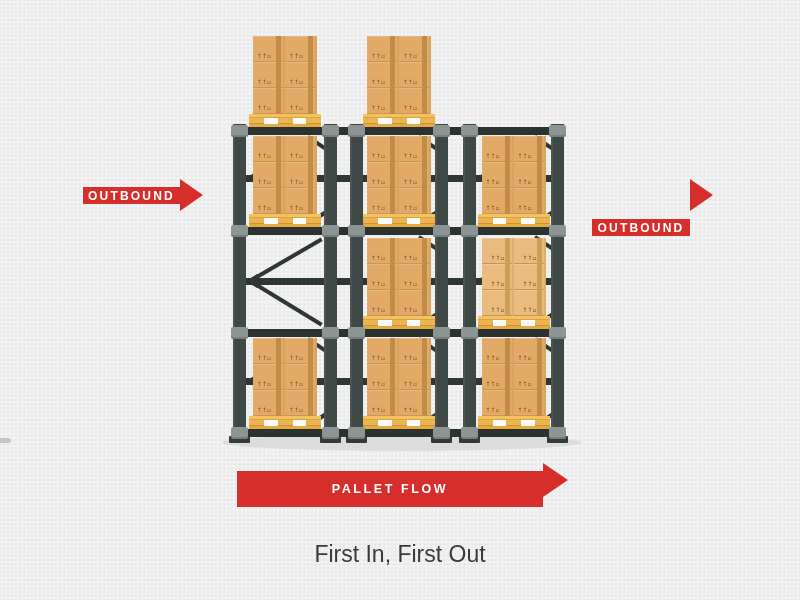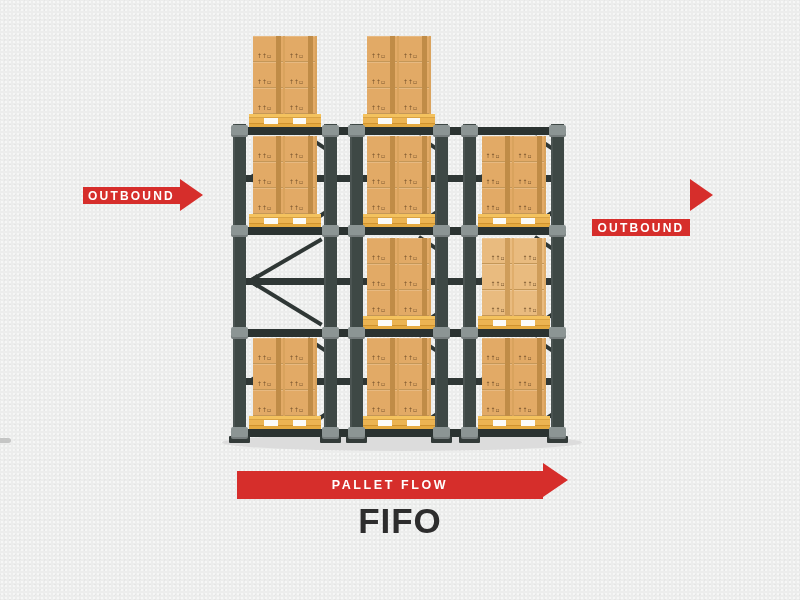--- a/index.html
+++ b/index.html
@@ -55,21 +55,21 @@
   .pbase .pbot{left:0;top:10px;width:72px;height:3px;background:#e5aa40;position:absolute;}
 
   
   .arrow-body{background:var(--red,#d62e2b);display:flex;align-items:center;justify-content:center;z-index:7;}
   .arrow-body span{position:static;color:#fff;font-weight:bold;font-size:12px;letter-spacing:2.2px;white-space:nowrap;}
   .arrow-head{width:0;height:0;z-index:7;}
   .in-body{left:83px;top:187px;width:97px;height:17px;}
   .in-head{left:180px;top:179px;border-top:16px solid transparent;border-bottom:16px solid transparent;border-left:23px solid var(--red,#d62e2b);}
   .out-body{left:592px;top:187px;width:98px;height:17px;margin-top:32px;}
   .out-head{left:690px;top:179px;border-top:16px solid transparent;border-bottom:16px solid transparent;border-left:23px solid var(--red,#d62e2b);}
-  .pf-body{left:237px;top:471px;width:306px;height:28px;}
+  .pf-body{left:237px;top:471px;width:306px;height:36px;}
   .pf-body span{font-size:12.5px;letter-spacing:2.6px;}
   .pf-head{left:543px;top:463px;border-top:17px solid transparent;border-bottom:17px solid transparent;border-left:25px solid var(--red,#d62e2b);}
 
   
   .title{left:0;right:0;top:501px;text-align:center;font-size:35px;font-weight:bold;
     letter-spacing:1px;color:var(--title-color,#2d2d2d);z-index:7;}
   .subtitle{left:0;right:0;top:541px;text-align:center;font-size:23px;color:#3a3a3a;z-index:7;}
 </style>
 </head>
 <body>
@@ -649,14 +649,14 @@
   <div class="arrow-body out-body">
     <span>OUTBOUND</span>
   </div>
   <div class="arrow-head out-head"></div>
 
   <div class="arrow-body pf-body">
     <span>PALLET FLOW</span>
   </div>
   <div class="arrow-head pf-head"></div>
 
-  <div class="title">FIFO</div>
+  <div class="subtitle">First In, First Out</div>
 </div>
 
 </body></html>

